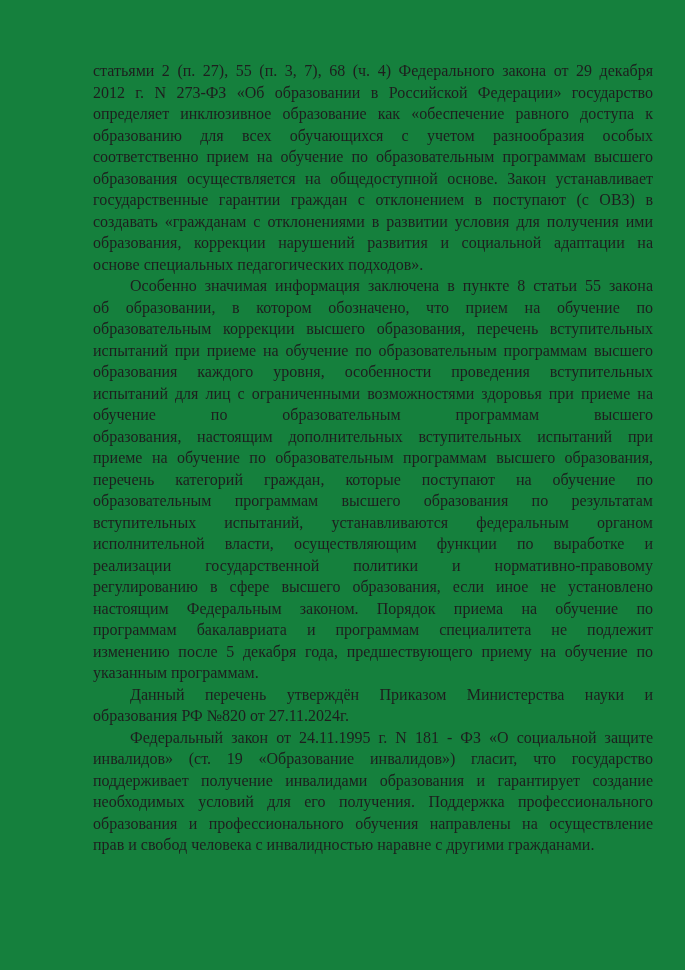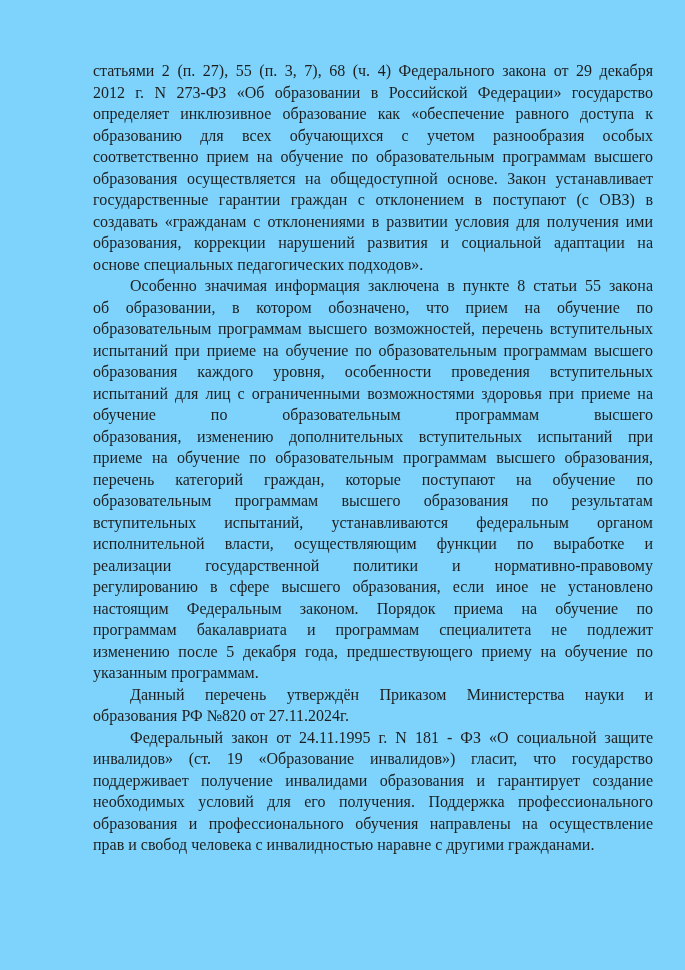--- a/index.html
+++ b/index.html
@@ -9,21 +9,21 @@
   }
   body {
     width: 685px;
     height: 970px;
     overflow: hidden;
   }
   .page {
     box-sizing: border-box;
     width: 685px;
     height: 970px;
-    background: #7dd3fc;
+    background: #15803d;
     padding: 60px 32px 18px 93px;
   }
   .doc-body {
     font-family: "Liberation Serif", "DejaVu Serif", serif;
     font-size: 16px;
     line-height: 21.5px;
     color: #1e1e1e;
   }
   .para {
     margin: 0;
@@ -59,26 +59,26 @@
         <div class="line">соответственно прием на обучение по образовательным программам высшего</div>
         <div class="line">образования осуществляется на общедоступной основе. Закон устанавливает</div>
         <div class="line">государственные гарантии граждан с отклонением в поступают (с ОВЗ) в</div>
         <div class="line">создавать «гражданам с отклонениями в развитии условия для получения ими</div>
         <div class="line">образования, коррекции нарушений развития и социальной адаптации на</div>
         <div class="line">основе специальных педагогических подходов».</div>
       </div>
       <div class="para indent">
         <div class="line">Особенно значимая информация заключена в пункте 8 статьи 55 закона</div>
         <div class="line">об образовании, в котором обозначено, что прием на обучение по</div>
-        <div class="line">образовательным программам высшего возможностей, перечень вступительных</div>
+        <div class="line">образовательным коррекции высшего образования, перечень вступительных</div>
         <div class="line">испытаний при приеме на обучение по образовательным программам высшего</div>
         <div class="line">образования каждого уровня, особенности проведения вступительных</div>
         <div class="line">испытаний для лиц с ограниченными возможностями здоровья при приеме на</div>
         <div class="line">обучение по образовательным программам высшего</div>
-        <div class="line">образования, изменению дополнительных вступительных испытаний при</div>
+        <div class="line">образования, настоящим дополнительных вступительных испытаний при</div>
         <div class="line">приеме на обучение по образовательным программам высшего образования,</div>
         <div class="line">перечень категорий граждан, которые поступают на обучение по</div>
         <div class="line">образовательным программам высшего образования по результатам</div>
         <div class="line">вступительных испытаний, устанавливаются федеральным органом</div>
         <div class="line">исполнительной власти, осуществляющим функции по выработке и</div>
         <div class="line">реализации государственной политики и нормативно-правовому</div>
         <div class="line">регулированию в сфере высшего образования, если иное не установлено</div>
         <div class="line">настоящим Федеральным законом. Порядок приема на обучение по</div>
         <div class="line">программам бакалавриата и программам специалитета не подлежит</div>
         <div class="line">изменению после 5 декабря года, предшествующего приему на обучение по</div>

